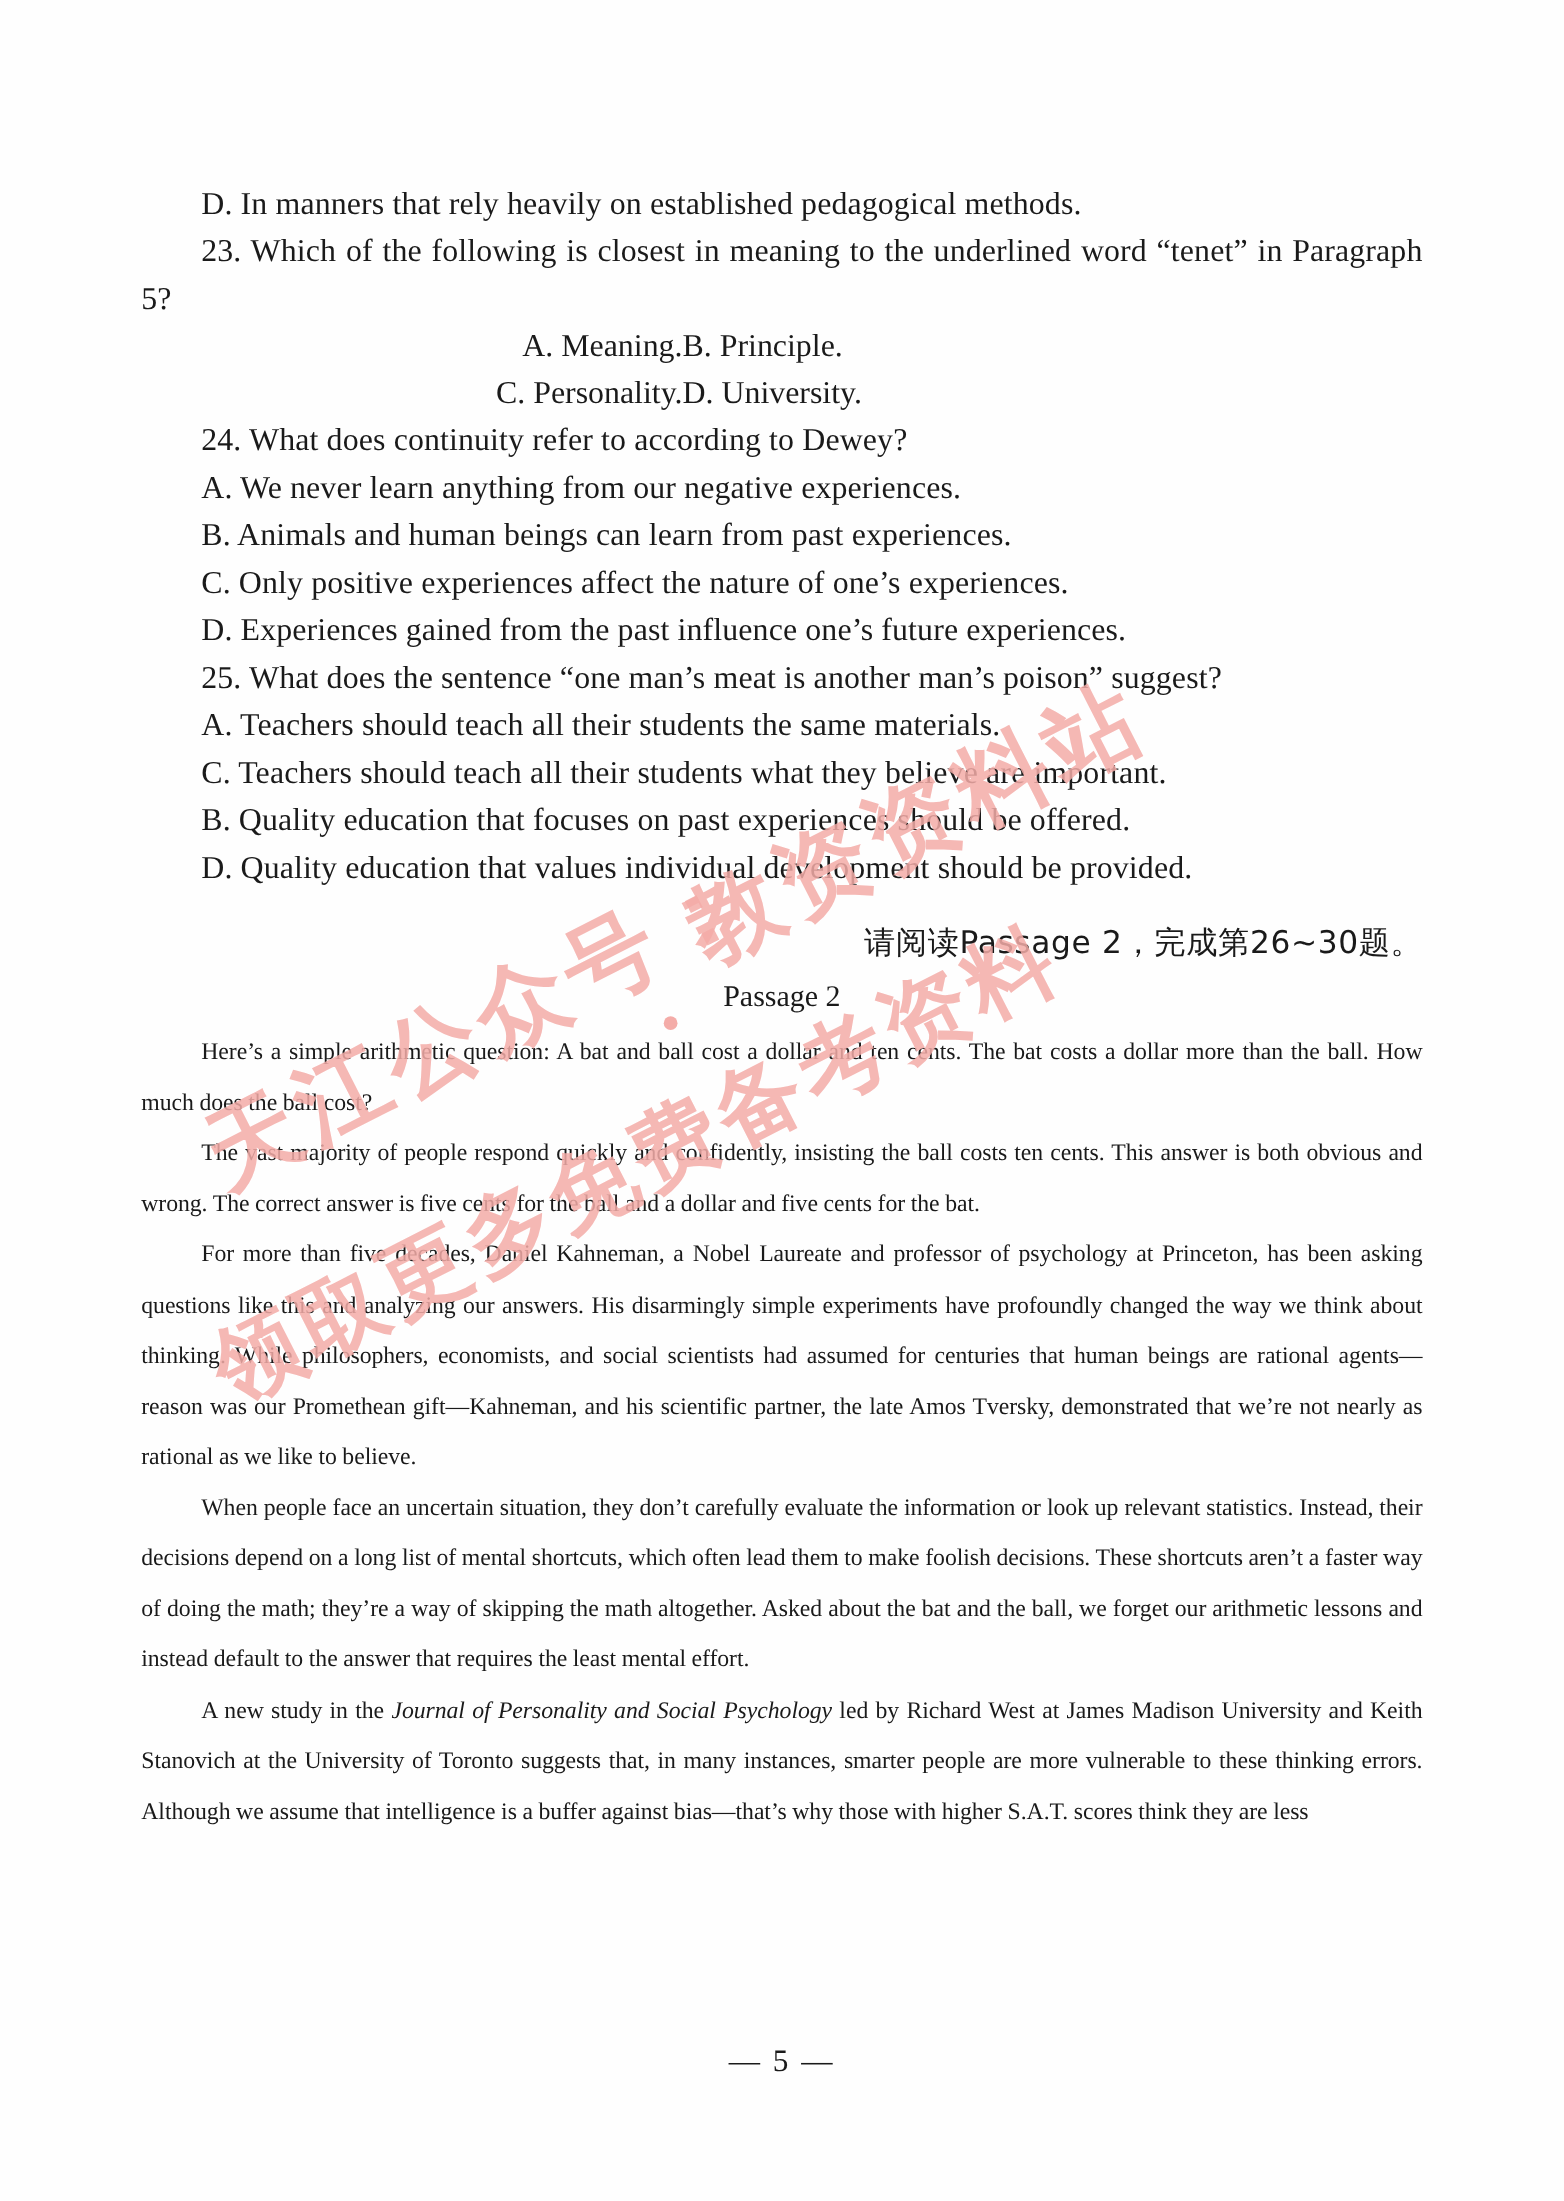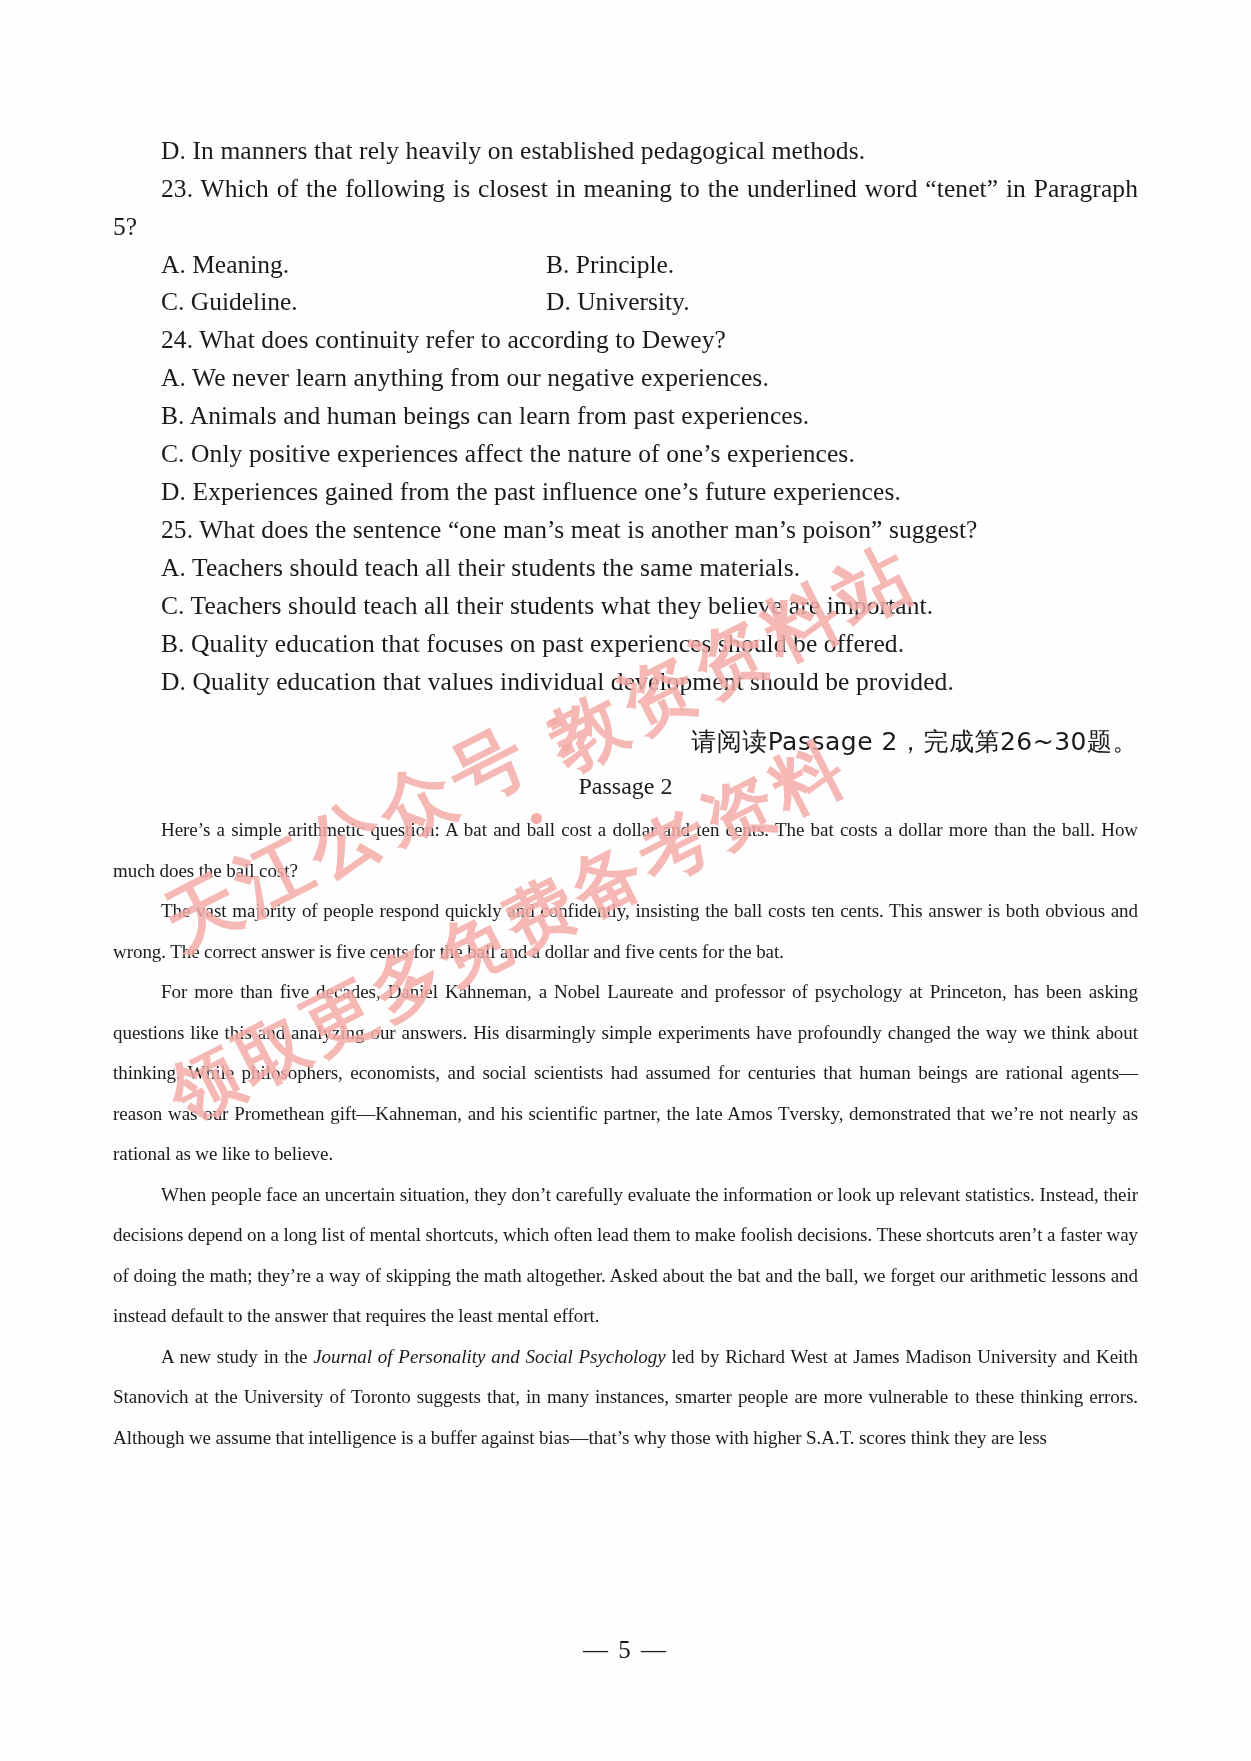--- a/index.html
+++ b/index.html
@@ -16,21 +16,21 @@
     color: #1a1a1a;
   }
   .page {
     position: absolute;
     inset: 0;
     background: #fefefe;
   }
   .content {
     position: absolute;
     left: 113px;
-    top: 132px;
+    top: 144px;
     width: 1025px;
   }
   .q-line {
     font-size: 25.5px;
     line-height: 37.5px;
     margin: 0 0 0.5px 0;
     text-align: justify;
     text-justify: inter-word;
     letter-spacing: 0.1px;
   }
@@ -39,21 +39,21 @@
   }
   .hang {
     padding-left: 48px;
   }
   .opt-row {
     display: flex;
     font-size: 25.5px;
     line-height: 37.5px;
     padding-left: 48px;
   }
-  .opt-a { width: 385px; flex: none; }
+  .opt-a { width: 385px; flex: none; text-align: right; }
   .opt-b { flex: 1; }
   .cn-instruct {
     font-family: "DejaVu Sans", "Liberation Sans", sans-serif;
     font-weight: normal;
     font-size: 25px;
     line-height: 40px;
     letter-spacing: 0.5px;
     margin: 22px 0 6px 32px;
     text-align: right;
   }
@@ -137,21 +137,21 @@
 
     <p class="q-line hang">D. In manners that rely heavily on established pedagogical methods.</p>
 
     <p class="q-line indent">23. Which of the following is closest in meaning to the underlined word “tenet” in Paragraph 5?</p>
 
     <div class="opt-row">
       <span class="opt-a">A. Meaning.</span>
       <span class="opt-b">B. Principle.</span>
     </div>
     <div class="opt-row">
-      <span class="opt-a">C. Guideline.</span>
+      <span class="opt-a">C. Personality.</span>
       <span class="opt-b">D. University.</span>
     </div>
 
     <p class="q-line hang">24. What does continuity refer to according to Dewey?</p>
     <p class="q-line hang">A. We never learn anything from our negative experiences.</p>
     <p class="q-line hang">B. Animals and human beings can learn from past experiences.</p>
     <p class="q-line hang">C. Only positive experiences affect the nature of one’s experiences.</p>
     <p class="q-line hang">D. Experiences gained from the past influence one’s future experiences.</p>
 
     <p class="q-line hang">25. What does the sentence “one man’s meat is another man’s poison” suggest?</p>

